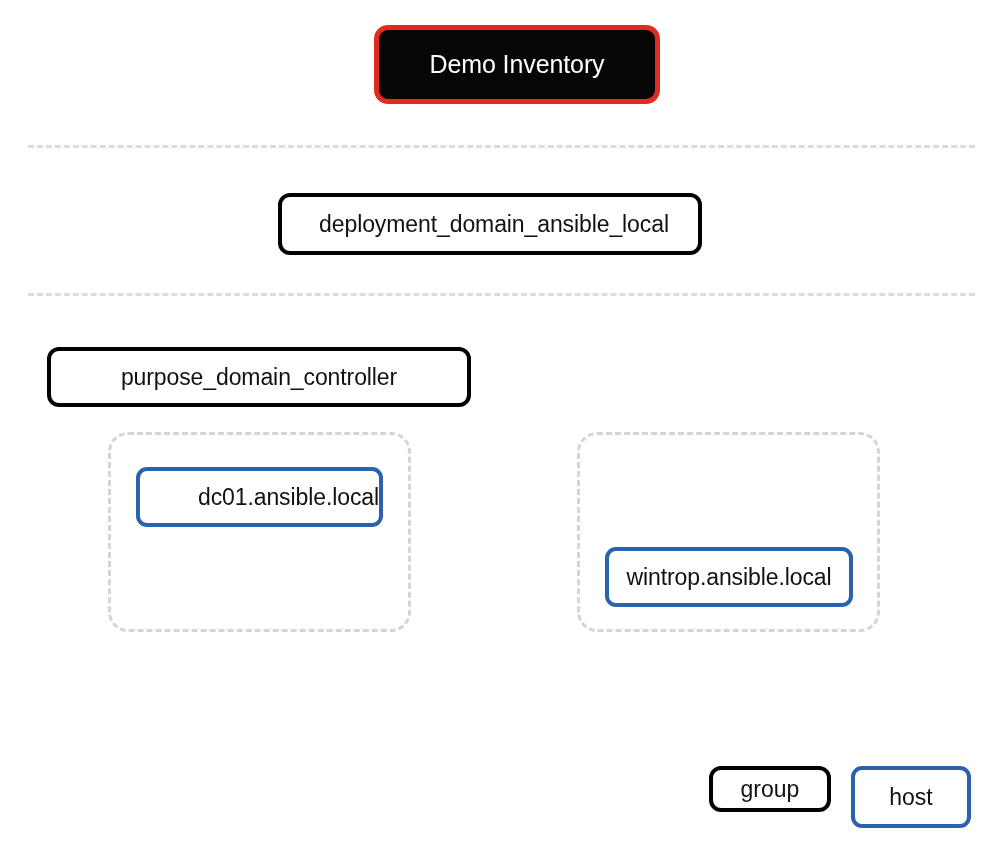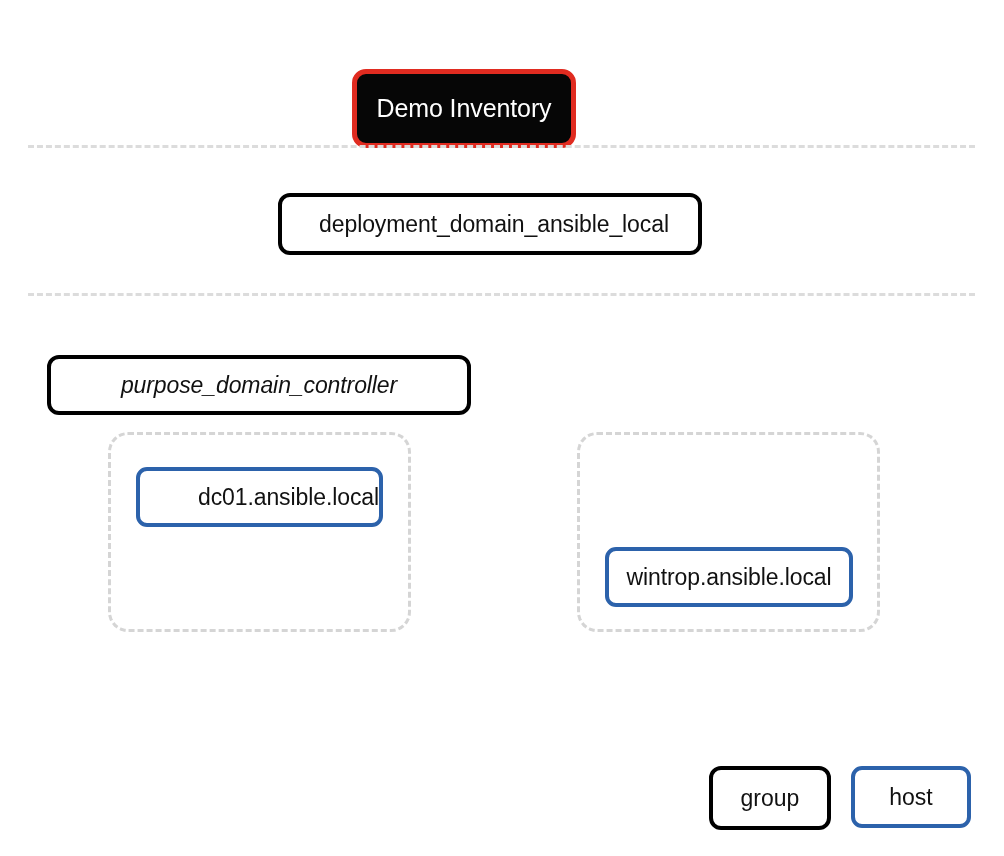--- a/index.html
+++ b/index.html
@@ -87,51 +87,51 @@
     color: #111111;
   }
   .legend-box--group { border: 4px solid #000000; }
   .legend-box--host  { border: 4px solid #2c62ab; border-radius: 11px; }
 </style>
 </head>
 <body>
 
 <div class="canvas">
 
-  <div class="node node--root" style="left:352px; top:25px; width:224px; height:79px;margin-top:44px;">
+  <div class="node node--root" style="left:374px; top:25px; width:286px; height:79px;">
     <span>Demo Inventory</span>
   </div>
 
   <div class="separator" style="left:28px; top:145px; width:947px;"></div>
 
   <div class="node node--group" style="left:278px; top:193px; width:424px; height:62px;padding-left:8px;">
     <span>deployment_domain_ansible_local</span>
   </div>
 
   <div class="separator" style="left:28px; top:293px; width:947px;"></div>
 
-  <div class="node node--group" style="left:47px; top:355px; width:424px; height:60px;font-style:italic;">
+  <div class="node node--group" style="left:47px; top:347px; width:424px; height:60px;">
     <span>purpose_domain_controller</span>
   </div>
 
   <div class="cluster" style="left:108px; top:432px; width:303px; height:200px;"></div>
 
   <div class="node node--host" style="left:136px; top:467px; width:247px; height:60px;justify-content:flex-end;">
     <span>dc01.ansible.local</span>
   </div>
 
 
   <div class="cluster" style="left:577px; top:432px; width:303px; height:200px;"></div>
 
 
   <div class="node node--host" style="left:605px; top:547px; width:248px; height:60px;">
     <span>wintrop.ansible.local</span>
   </div>
 
-  <div class="legend-box legend-box--group" style="left:709px; top:766px; width:122px; height:64px;">
+  <div class="legend-box legend-box--group" style="left:709px; top:766px; width:122px; height:46px;">
     <span>group</span>
   </div>
 
   <div class="legend-box legend-box--host" style="left:851px; top:766px; width:120px; height:62px;">
     <span>host</span>
   </div>
 
 </div>
 
 </body></html>

